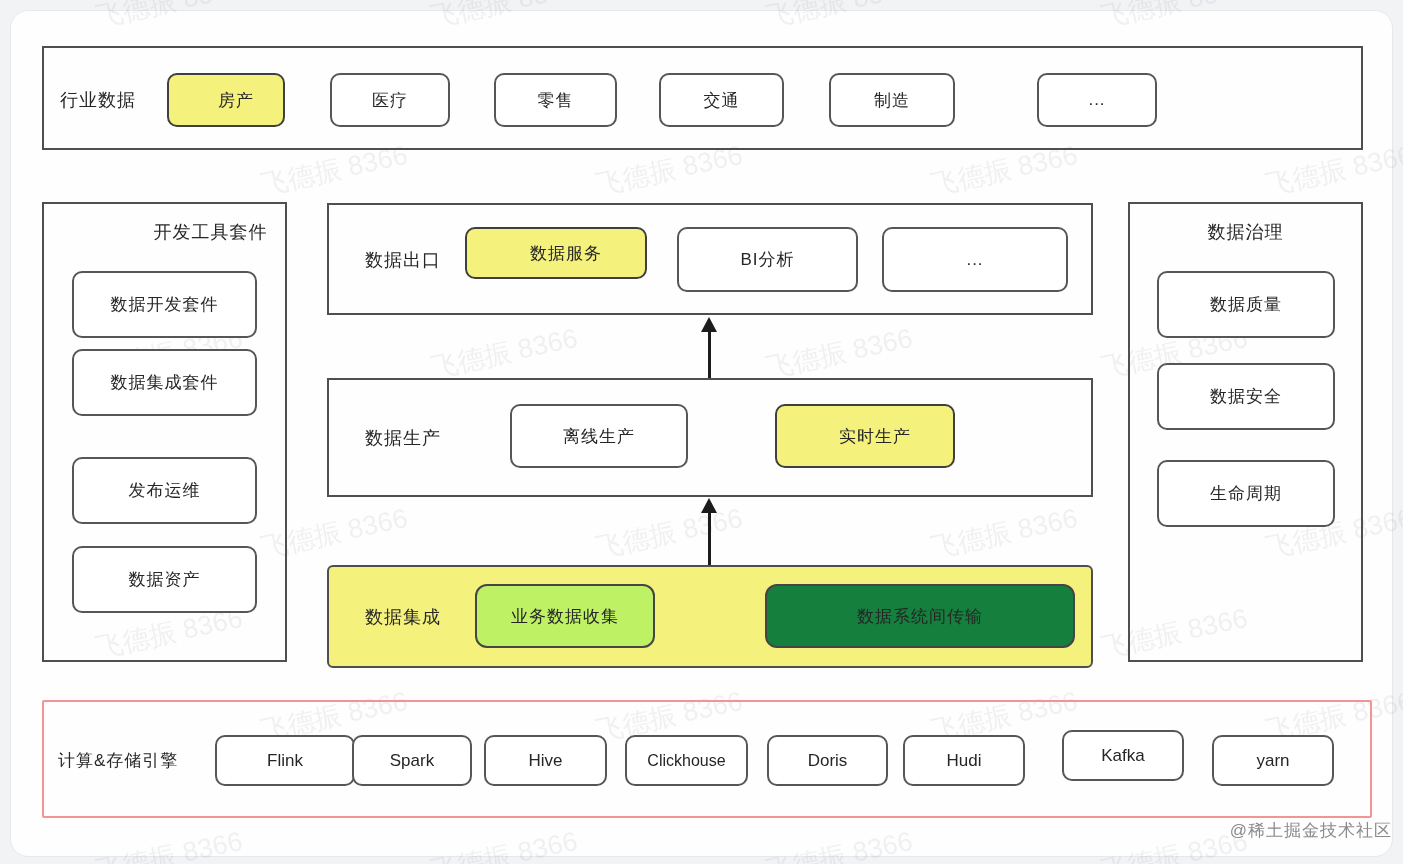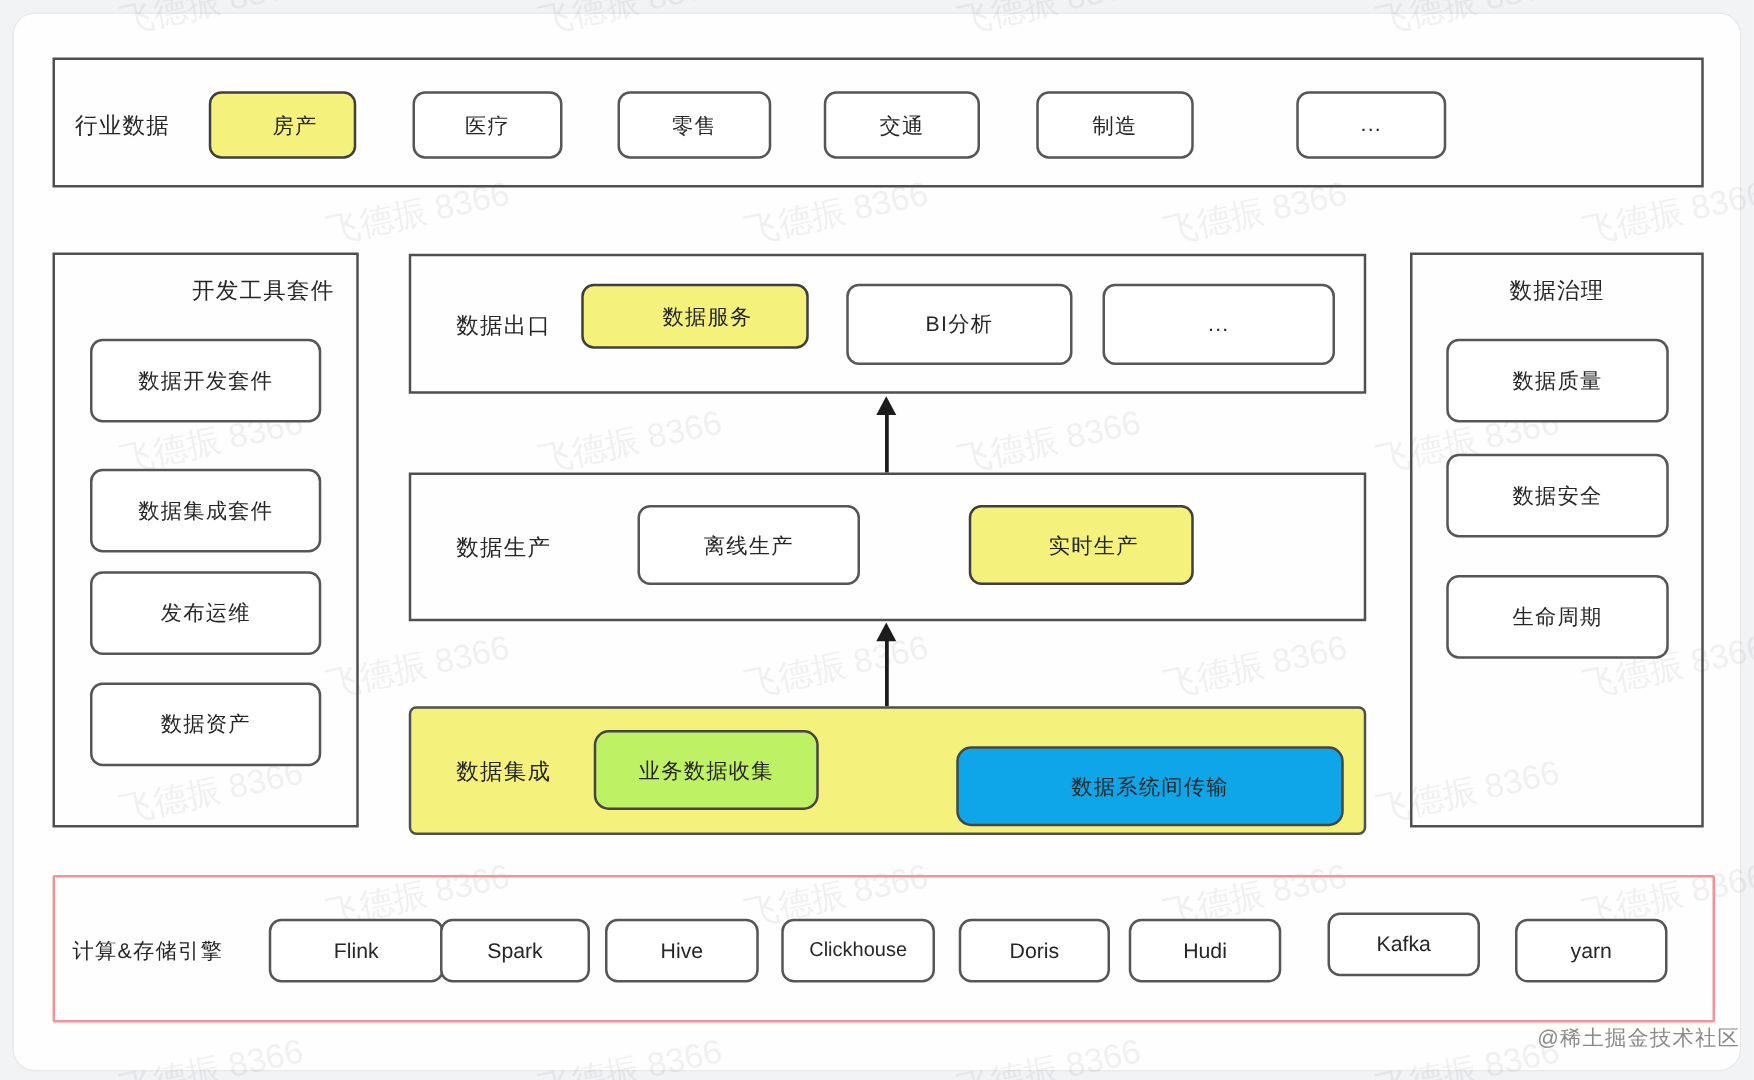--- a/index.html
+++ b/index.html
@@ -50,24 +50,23 @@
     border-color:#3f3f3f;
     padding-left:20px;
   }
   .dbox.pale{
     background:#bef264;
     border-color:#454545;
     border-radius:12px;
     text-align:right;
   }
   .dbox.yel{
-    background:#0ea5e9;
+    background:#15803d;
     border-color:#454545;
     border-radius:12px;
-    margin-top:13px;
   }
   .dlabel{
     position:absolute;
     font-size:18px;color:#262626;
     letter-spacing:1px;
     white-space:nowrap;
   }
   .ptitle{
     position:absolute;
     font-size:18px;color:#262626;
@@ -142,21 +141,21 @@
   <div class="dbox hl" style="left:167px;top:73px;width:118px;height:54px;">房产</div>
   <div class="dbox" style="left:330px;top:73px;width:120px;height:54px;">医疗</div>
   <div class="dbox" style="left:659px;top:73px;width:125px;height:54px;">交通</div>
   <div class="dbox" style="left:494px;top:73px;width:123px;height:54px;">零售</div>
   <div class="dbox" style="left:829px;top:73px;width:126px;height:54px;">制造</div>
   <div class="dbox" style="left:1037px;top:73px;width:120px;height:54px;">...</div>
 
   <div class="panel" style="left:42px;top:202px;width:245px;height:460px;"></div>
   <div class="ptitle" style="left:42px;top:220px;width:245px;padding-left:46px;">开发工具套件</div>
   <div class="dbox" style="left:72px;top:271px;width:185px;height:67px;">数据开发套件</div>
-  <div class="dbox" style="left:72px;top:375px;width:185px;height:67px;font-family:Liberation Mono, monospace;">数据集成套件</div>
+  <div class="dbox" style="left:72px;top:349px;width:185px;height:67px;font-family:Liberation Mono, monospace;">数据集成套件</div>
   <div class="dbox" style="left:72px;top:457px;width:185px;height:67px;">发布运维</div>
   <div class="dbox" style="left:72px;top:546px;width:185px;height:67px;">数据资产</div>
 
   <div class="panel" style="left:1128px;top:202px;width:235px;height:460px;"></div>
   <div class="ptitle" style="left:1128px;top:220px;width:235px;">数据治理</div>
   <div class="dbox" style="left:1157px;top:271px;width:178px;height:67px;">数据质量</div>
   <div class="dbox" style="left:1157px;top:460px;width:178px;height:67px;">生命周期</div>
   <div class="dbox" style="left:1157px;top:363px;width:178px;height:67px;">数据安全</div>
 
   <div class="panel" style="left:327px;top:203px;width:766px;height:112px;"></div>

